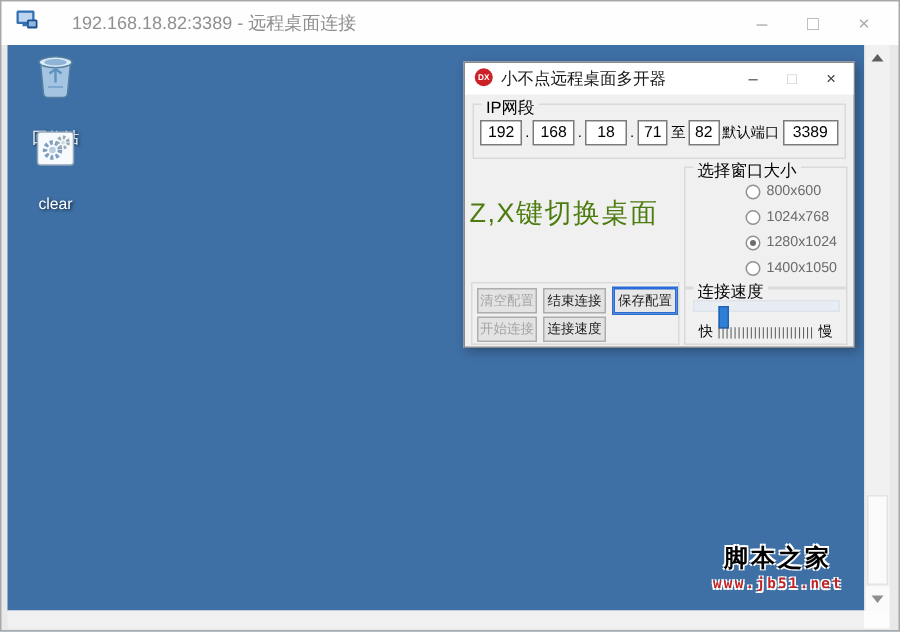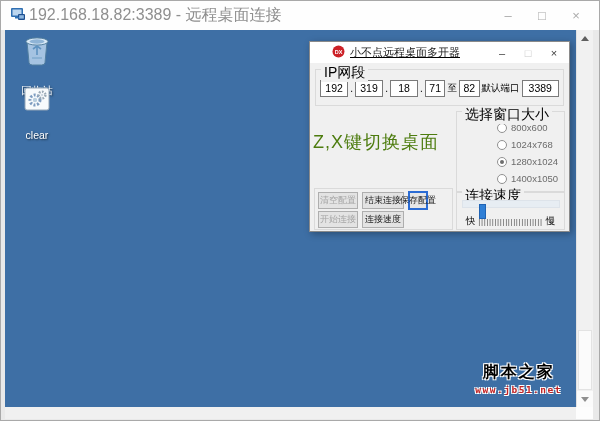--- a/index.html
+++ b/index.html
@@ -4,21 +4,21 @@
 <style>
   * { margin:0; padding:0; box-sizing:border-box; }
   body { font-family:"Liberation Sans","DejaVu Sans",sans-serif; background:#ffffff; }
 
   .window { position:relative; width:600px; height:421px; background:#e9e9e9;
             border:1px solid #a9a9a9; overflow:hidden; }
 
   
   .titlebar { position:absolute; left:0; top:0; width:100%; height:29px; background:#fefefe; }
   .titlebar-inner { display:flex; align-items:center; height:100%; padding-left:9px; }
-  .title-text { font-size:16px; color:#8f8f8f; margin-left:3px; white-space:nowrap; }
+  .title-text { font-size:12px; color:#8f8f8f; margin-left:22px; white-space:nowrap; }
   .win-controls { position:absolute; right:6px; top:0; height:29px; display:flex; }
   .win-btn { width:34px; height:29px; display:flex; align-items:center; justify-content:center;
              color:#ababab; font-size:13px; cursor:default; }
 
   
   .desktop { position:absolute; left:4px; top:29px; width:571px; height:377px;
              background:#3E6FA5; overflow:hidden; }
 
   
   .vscroll { position:absolute; left:575px; top:29px; width:17px; height:377px;
@@ -50,30 +50,30 @@
               text-shadow:-1px -1px 0 #fff,1px -1px 0 #fff,-1px 1px 0 #fff,1px 1px 0 #fff; }
   .wm-url { font-family:"DejaVu Sans Mono","Liberation Mono",monospace; font-size:9.5px; font-weight:bold;
             color:#c32222; letter-spacing:1.5px; margin-top:1px;
             text-shadow:-1px -1px 0 #fff,1px -1px 0 #fff,-1px 1px 0 #fff,1px 1px 0 #fff; }
 
   
   .dialog { position:absolute; left:308px; top:40px; width:261px; height:191px;
             background:#f0f0f0; border:1px solid #8a8a8a;
             box-shadow:2px 2px 7px rgba(0,0,0,.3); font-size:9.5px; }
   .dlg-title { position:relative; height:21px; background:#ffffff; display:flex; align-items:center;
-               padding-left:22px;text-decoration:underline; }
+               padding-left:6px; }
   .dlg-title-text { font-size:11px; color:#1a1a1a; margin-left:5px; }
   .dlg-controls { position:absolute; right:2px; top:0; height:21px; display:flex; }
   .dlg-btn { width:26px; height:21px; display:flex; align-items:center; justify-content:center;
              font-size:11px; color:#3c3c3c; }
   .dlg-btn.disabled { color:#c9c9c9; }
 
   .group { position:absolute; border:1px solid #dadada; }
   .group-label { position:absolute; top:-6px; left:5px; background:#f0f0f0; padding:0 3px;
-                 font-size:14px; color:#000; white-space:nowrap; }
+                 font-size:11px; color:#000; white-space:nowrap; }
 
   
   .ip-group { left:5px; top:27px; width:249px; height:37px; }
   .ip-row { display:flex; align-items:center; gap:2px; padding:10px 4px 0 4px; }
   .ip-input { height:17px; background:#fff; border:1px solid #7a7a7a; text-align:center;
               font-size:10.5px; line-height:15px; color:#000; }
   .w27 { width:33px; } .w24 { width:24px; } .w29 { width:44px; }
   .ip-sep { font-size:10px; color:#000; }
   .ip-lbl { font-size:9.5px; color:#000; white-space:nowrap; }
 
@@ -93,21 +93,21 @@
 
   
   .btn-group { left:4px; top:146px; width:139px; height:42px; }
   .btn { position:absolute; height:17px; background:#e3e3e3; border:1px solid #aeaeae;
          font-size:9px; color:#1c1c1c; display:flex; align-items:center; justify-content:center;
          white-space:nowrap; }
   .btn.disabled { color:#a5a5a5; }
   .btn.focus { border:1px solid #2b6cd4; box-shadow:0 0 0 1px #2b6cd4; background:#e7e7e7; }
   .btn-clear  { left:3px;  top:3px;  width:40px; }
   .btn-end    { left:47px; top:3px;  width:42px; }
-  .btn-save   { left:94px; top:3px;  width:18px; }
+  .btn-save   { left:94px; top:3px;  width:42px; }
   .btn-start  { left:3px;  top:22px; width:40px; }
   .btn-exit   { left:47px; top:22px; width:42px; }
 
   
   .speed-group { left:146px; top:150px; width:109px; height:38px; }
   .slider-track { position:absolute; left:5px; top:7px; width:98px; height:8px;
                   background:#e7edf3; border:1px solid #dde3ea; }
   .slider-thumb { position:absolute; left:16px; top:3px; width:7px; height:15px;
                   background:#2f7fd6; border:1px solid #1f63b4; }
   .speed-row { position:absolute; left:0; top:22px; width:100%; display:flex;
@@ -188,21 +188,21 @@
         <span class="dlg-btn disabled">□</span>
         <span class="dlg-btn">×</span>
       </div>
     </div>
 
     <div class="group ip-group">
       <span class="group-label">IP网段</span>
       <div class="ip-row">
         <div class="ip-input w27">192</div>
         <span class="ip-sep">.</span>
-        <div class="ip-input w27">319</div>
+        <div class="ip-input w27">168</div>
         <span class="ip-sep">.</span>
         <div class="ip-input w27">18</div>
         <span class="ip-sep">.</span>
         <div class="ip-input w24">71</div>
         <span class="ip-lbl">至</span>
         <div class="ip-input w24">82</div>
         <span class="ip-lbl">默认端口</span>
         <div class="ip-input w29">3389</div>
       </div>
     </div>

